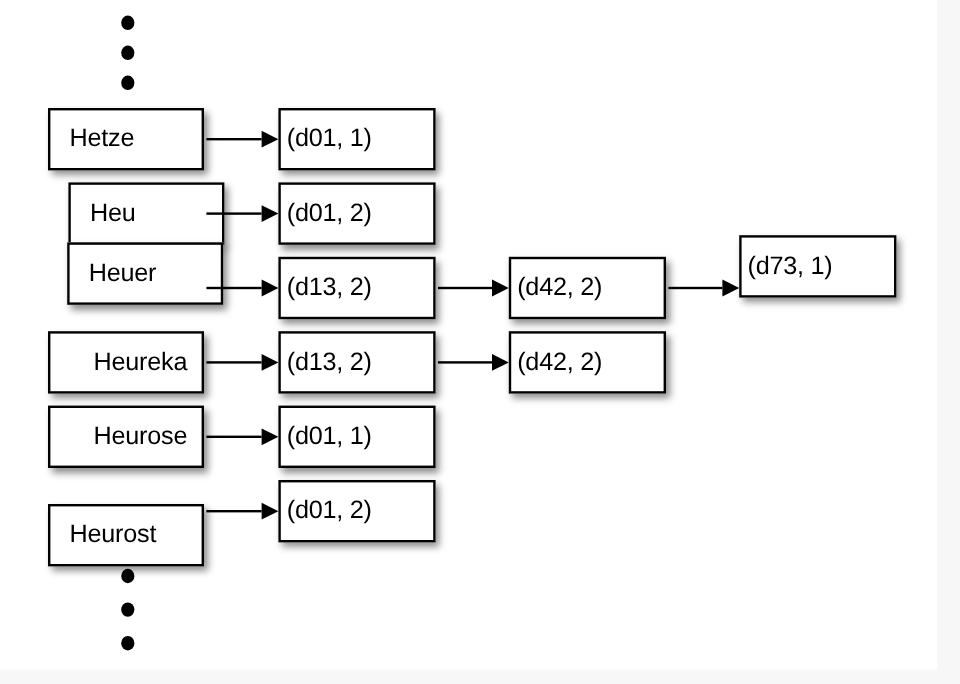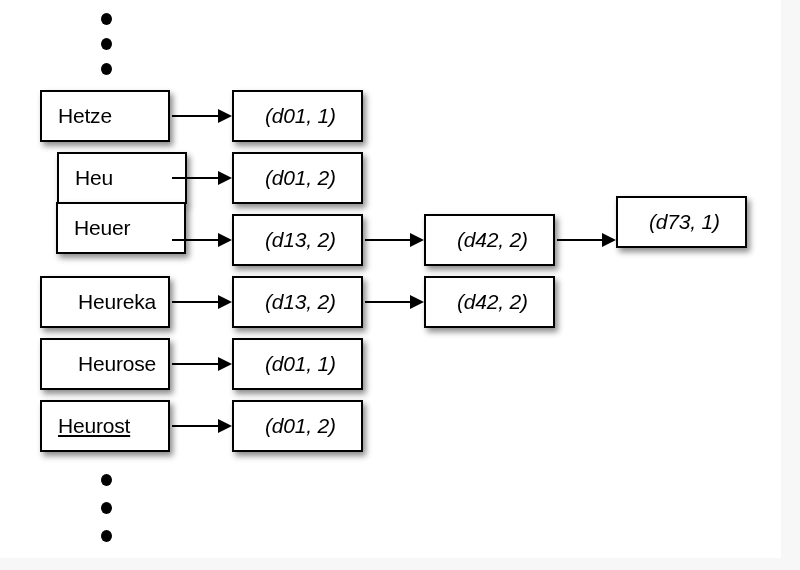--- a/index.html
+++ b/index.html
@@ -36,21 +36,21 @@
     color: #000000;
     letter-spacing: -0.2px;
     white-space: nowrap;
   }
   .node .label {
     padding-left: 14px;
     line-height: 1;
     margin-top: -1px;
   }
   .term-node .label { padding-left: 16px; }
-  .post-node .label { padding-left: 31px; font-style: italic; }
+  .post-node .label { padding-left: 5px; }
 
   .edge {
     position: absolute;
     height: 2px;
     background: #000000;
   }
   .arrowhead {
     position: absolute;
     width: 0;
     height: 0;
@@ -81,21 +81,21 @@
       </div>
       <div class="node term-node" style="left: 40px; top: 202px; width: 130px; height: 52px; margin-left: 16px;">
         <span class="label">Heuer</span>
       </div>
       <div class="node term-node" style="left: 40px; top: 276px; width: 130px; height: 52px; padding-left: 20px;">
         <span class="label">Heureka</span>
       </div>
       <div class="node term-node" style="left: 40px; top: 338px; width: 130px; height: 52px; padding-left: 20px;">
         <span class="label">Heurose</span>
       </div>
-      <div class="node term-node" style="left: 40px; top: 400px; width: 130px; height: 52px; text-decoration: underline;">
+      <div class="node term-node" style="left: 40px; top: 420px; width: 130px; height: 52px;">
         <span class="label">Heurost</span>
       </div>
       <div class="node post-node" style="left: 232px; top: 90px; width: 131px; height: 52px;">
         <span class="label">(d01, 1)</span>
       </div>
       <div class="node post-node" style="left: 232px; top: 152px; width: 131px; height: 52px;">
         <span class="label">(d01, 2)</span>
       </div>
       <div class="node post-node" style="left: 232px; top: 214px; width: 131px; height: 52px;">
         <span class="label">(d13, 2)</span>

